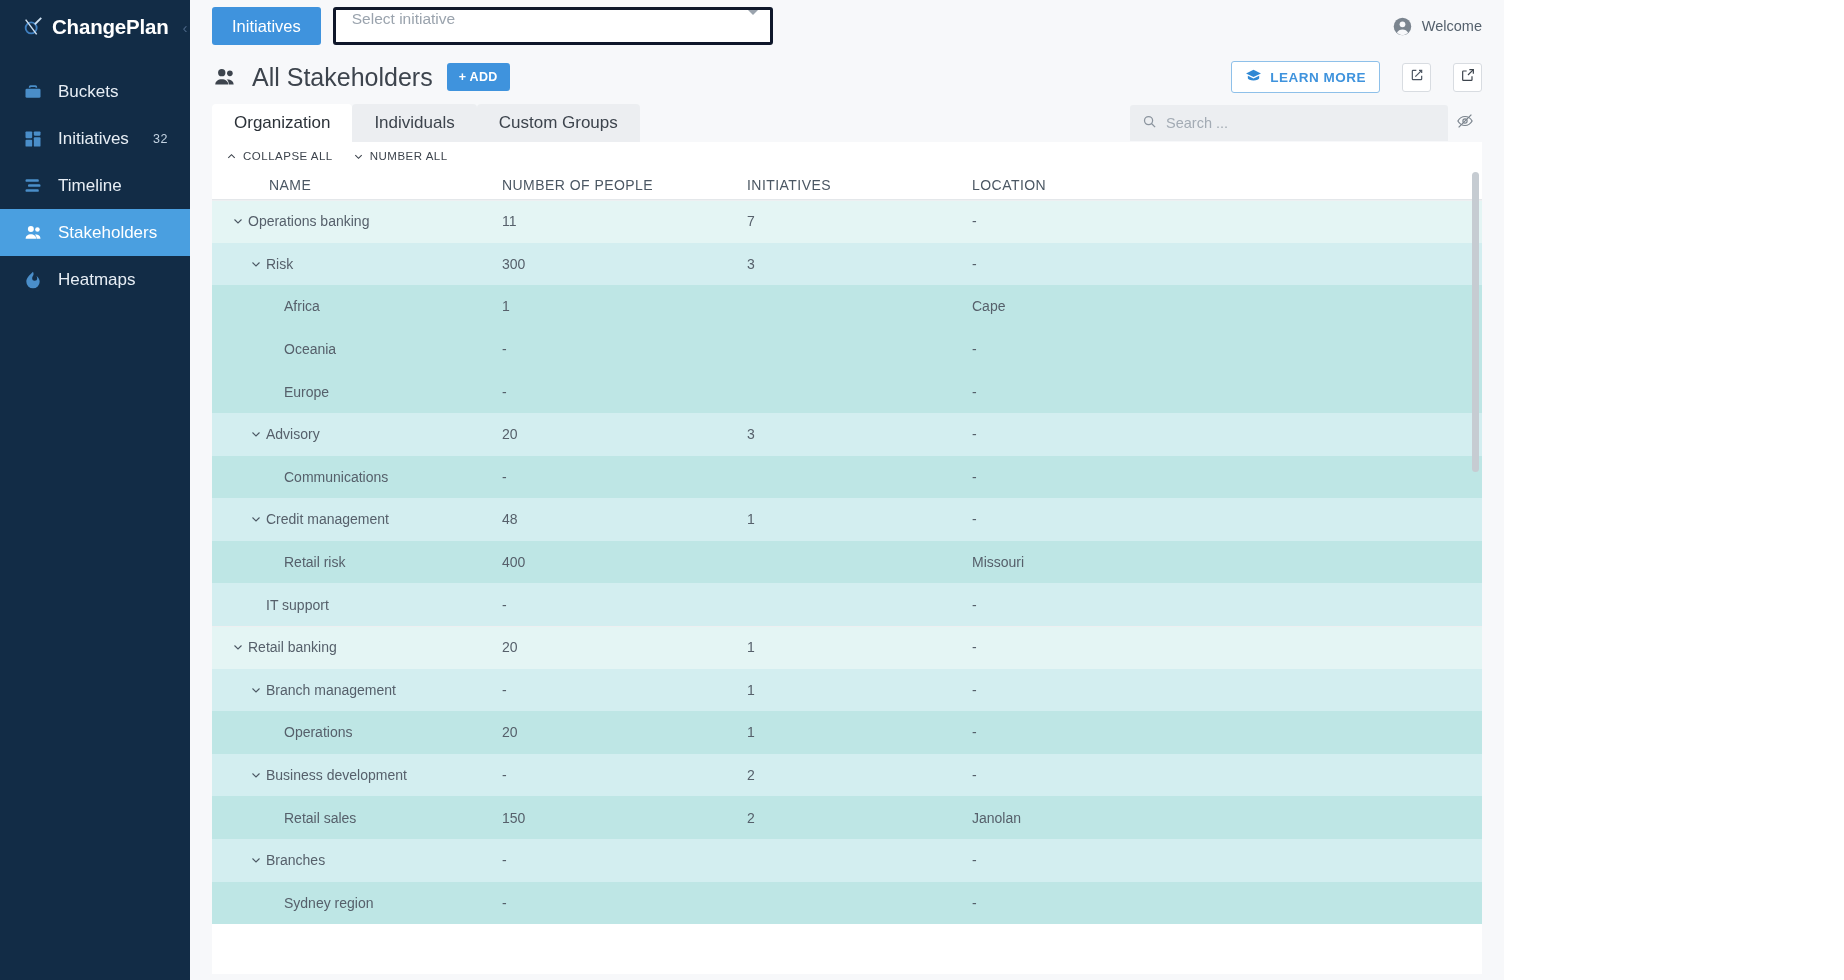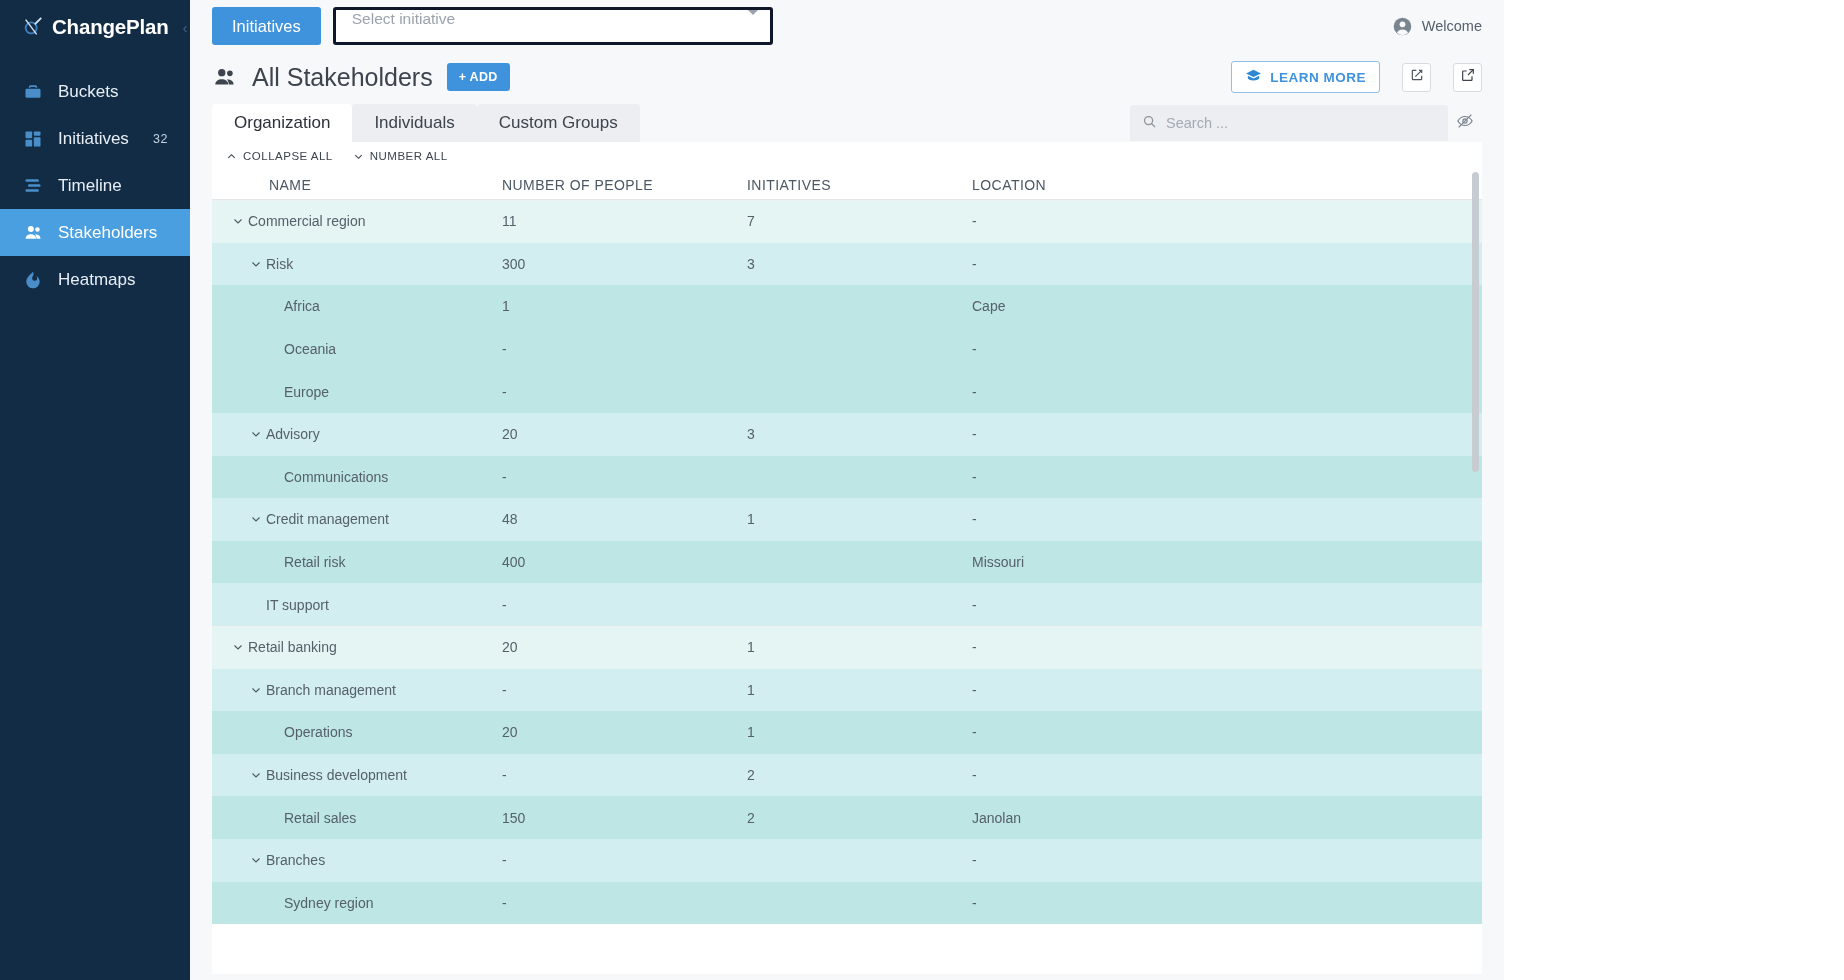--- a/index.html
+++ b/index.html
@@ -543,21 +543,21 @@
           <div class="th col-loc">LOCATION</div>
         </div>
         <div id="tbody">
             <div class="trow lvl0 sep">
               <div class="cname col-name" style="padding-left: 16px;">
                 <span class="row-chevron">
                   <svg width="12" height="12" viewBox="0 0 24 24" fill="none" stroke="#4b5763" stroke-width="2.2">
                     <path d="M5 9l7 7 7-7"></path>
                   </svg>
                 </span>
-                <span class="name-text">Commercial region</span>
+                <span class="name-text">Operations banking</span>
               </div>
               <div class="col-people">11</div>
               <div class="col-init">7</div>
               <div class="col-loc">-</div>
             </div>
             <div class="trow lvl1">
               <div class="cname col-name" style="padding-left: 34px;">
                 <span class="row-chevron">
                   <svg width="12" height="12" viewBox="0 0 24 24" fill="none" stroke="#4b5763" stroke-width="2.2">
                     <path d="M5 9l7 7 7-7"></path>

